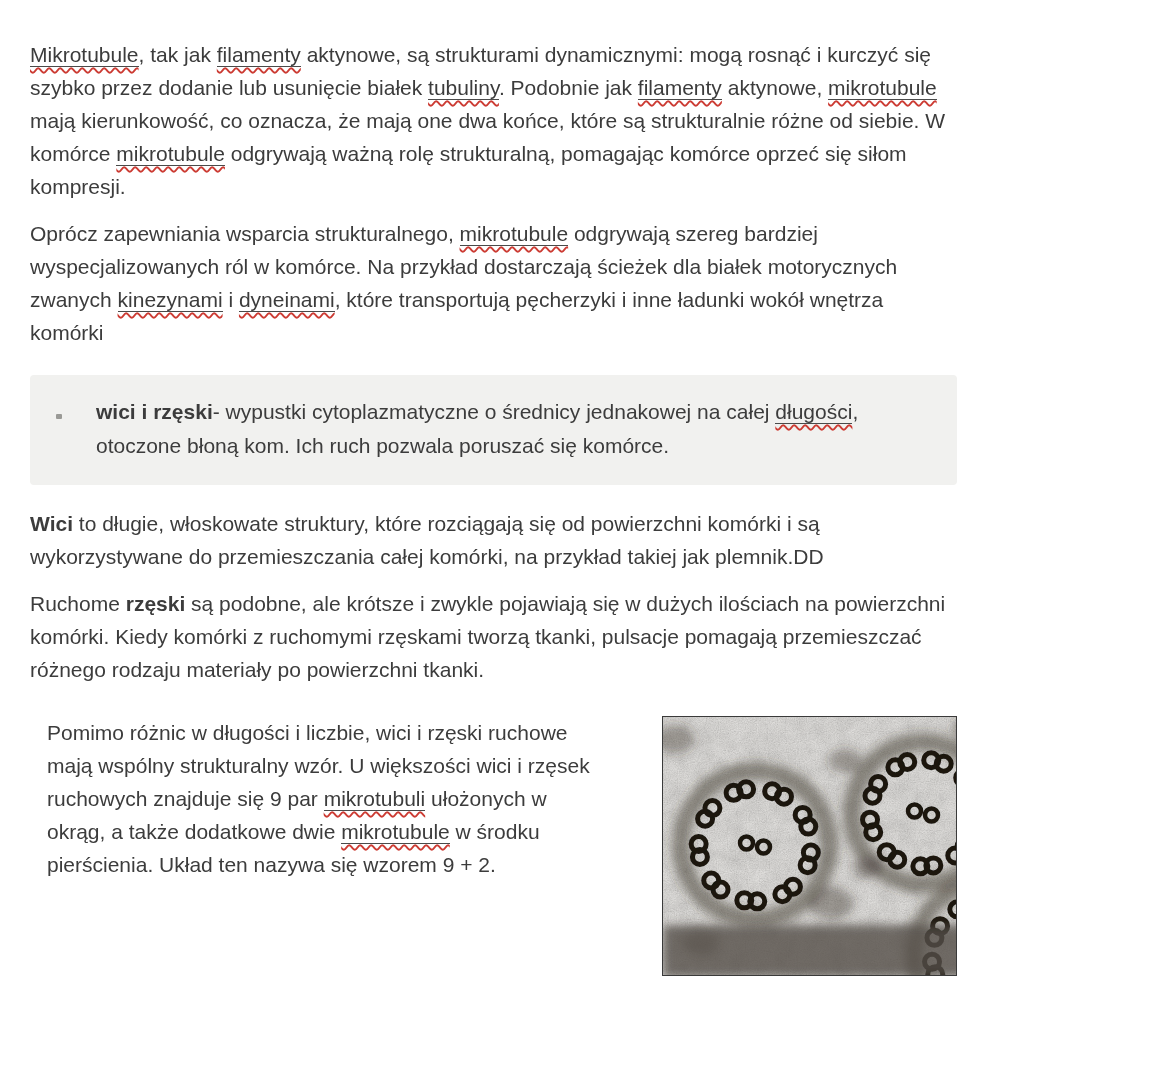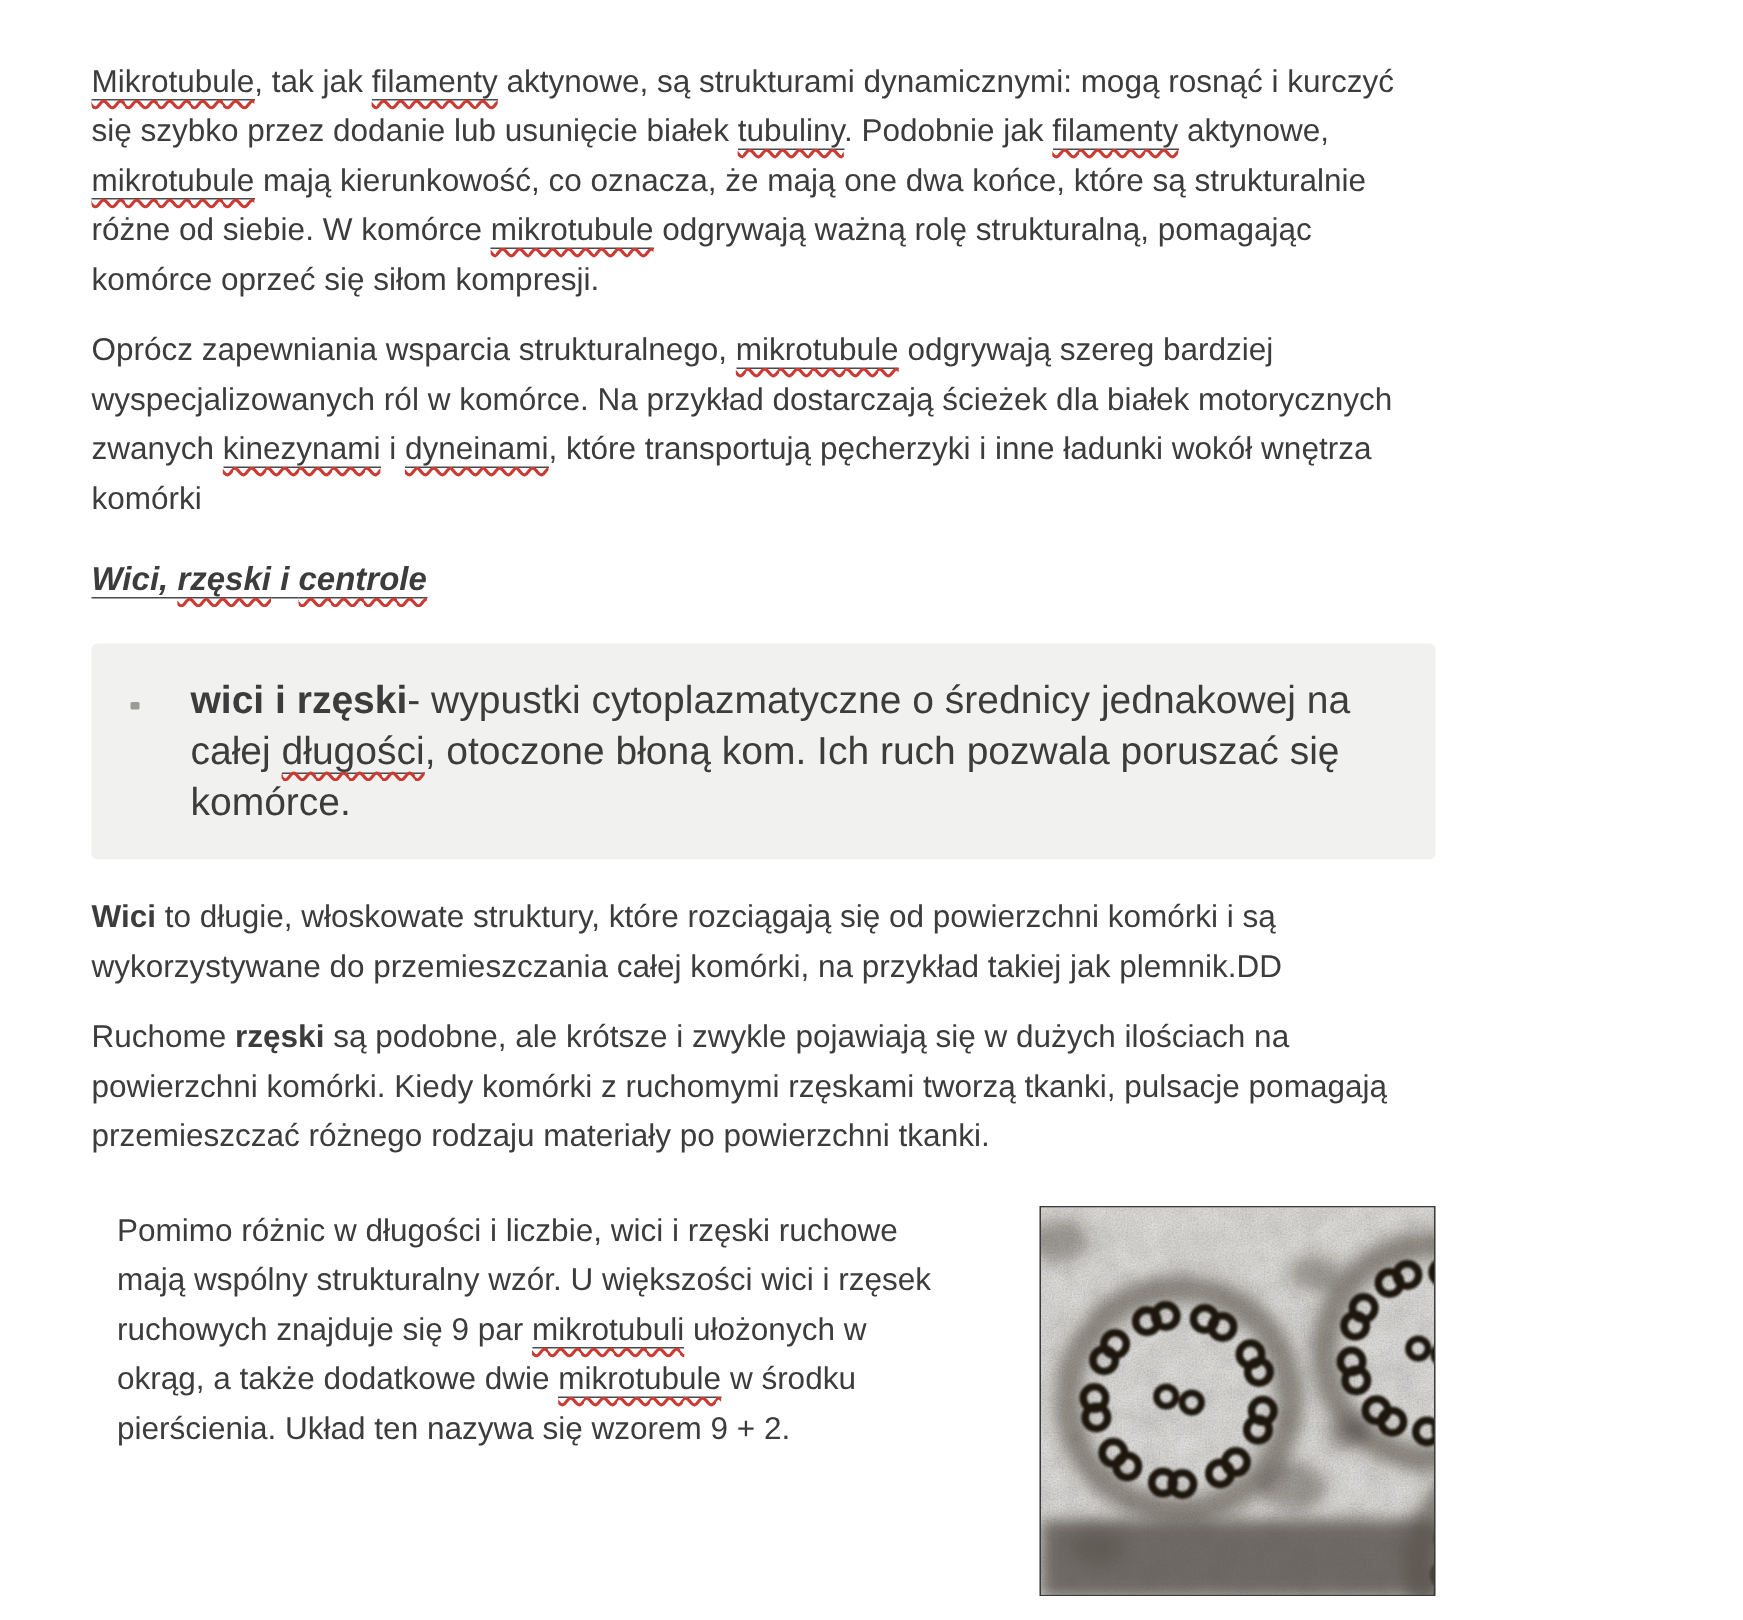--- a/index.html
+++ b/index.html
@@ -9,21 +9,21 @@
     --callout_bg:#f1f1ef;
     --page_bg:#ffffff;
   }
   *{box-sizing:border-box;margin:0;padding:0;}
   html,body{width:1162px;height:1080px;overflow:hidden;background:var(--page_bg);}
   body{
     font-family:"Liberation Sans","DejaVu Sans",sans-serif;
     color:var(--text);
   }
   .doc{
-    padding:38px 57px 0 61px;
+    padding:38px 57px 0 30px;
     width:1014px;
   }
   .para{
     font-size:21px;
     line-height:33px;
     margin:0 0 14px 0;
     max-width:1048px;
   }
   .heading{
     font-size:22px;
@@ -64,21 +64,21 @@
     position:relative;
   }
   .bulb::after{
     content:"";
     position:absolute;left:4px;top:13px;
     width:6px;height:5px;
     background:#9a9a96;
     border-radius:1px;
   }
   .callout-text{
-    font-size:26px;
+    font-size:21px;
     line-height:34px;
   }
   .bottom{
     display:flex;
     margin-top:30px;
     align-items:flex-start;
     margin-left:17px;
   }
   .bottom .col-text{
     flex:0 0 560px;
@@ -97,21 +97,20 @@
 </style>
 </head>
 <body>
 
 <div class="doc">
 
   <p class="para"><span class="u sp">Mikrotubule</span><span>, tak jak </span><span class="u sp">filamenty</span><span> aktynowe, są strukturami dynamicznymi: mogą rosnąć i kurczyć się szybko przez dodanie lub usunięcie białek </span><span class="u sp">tubuliny</span><span>. Podobnie jak </span><span class="u sp">filamenty</span><span> aktynowe, </span><span class="u sp">mikrotubule</span><span> mają kierunkowość, co oznacza, że mają one dwa końce, które są strukturalnie różne od siebie. W komórce </span><span class="u sp">mikrotubule</span><span> odgrywają ważną rolę strukturalną, pomagając komórce oprzeć się siłom kompresji.</span></p>
 
   <p class="para"><span>Oprócz zapewniania wsparcia strukturalnego, </span><span class="u sp">mikrotubule</span><span> odgrywają szereg bardziej wyspecjalizowanych ról w komórce. Na przykład dostarczają ścieżek dla białek motorycznych zwanych </span><span class="u sp">kinezynami</span><span> i </span><span class="u sp">dyneinami</span><span>, które transportują pęcherzyki i inne ładunki wokół wnętrza komórki</span></p>
 
-  <h3 class="heading"><span class="u">Wici, </span><span class="u sp">rzęski</span><span class="u"> i </span><span class="u sp">centrole</span></h3>
 
 
   <div class="callout">
     <span class="callout-icon"><span class="bulb"></span></span>
     <div class="callout-text"><span class="b">wici i rzęski</span><span>- wypustki cytoplazmatyczne o średnicy jednakowej na całej </span><span class="u sp">długości</span><span>, otoczone błoną kom. Ich ruch pozwala poruszać się komórce.</span></div>
   </div>
 
   <p class="para"><span class="b">Wici</span><span> to długie, włoskowate struktury, które rozciągają się od powierzchni komórki i są wykorzystywane do przemieszczania całej komórki, na przykład takiej jak plemnik.DD</span></p>
 
   <p class="para"><span>Ruchome </span><span class="b">rzęski</span><span> są podobne, ale krótsze i zwykle pojawiają się w dużych ilościach na powierzchni komórki. Kiedy komórki z ruchomymi rzęskami tworzą tkanki, pulsacje pomagają przemieszczać różnego rodzaju materiały po powierzchni tkanki.</span></p>

